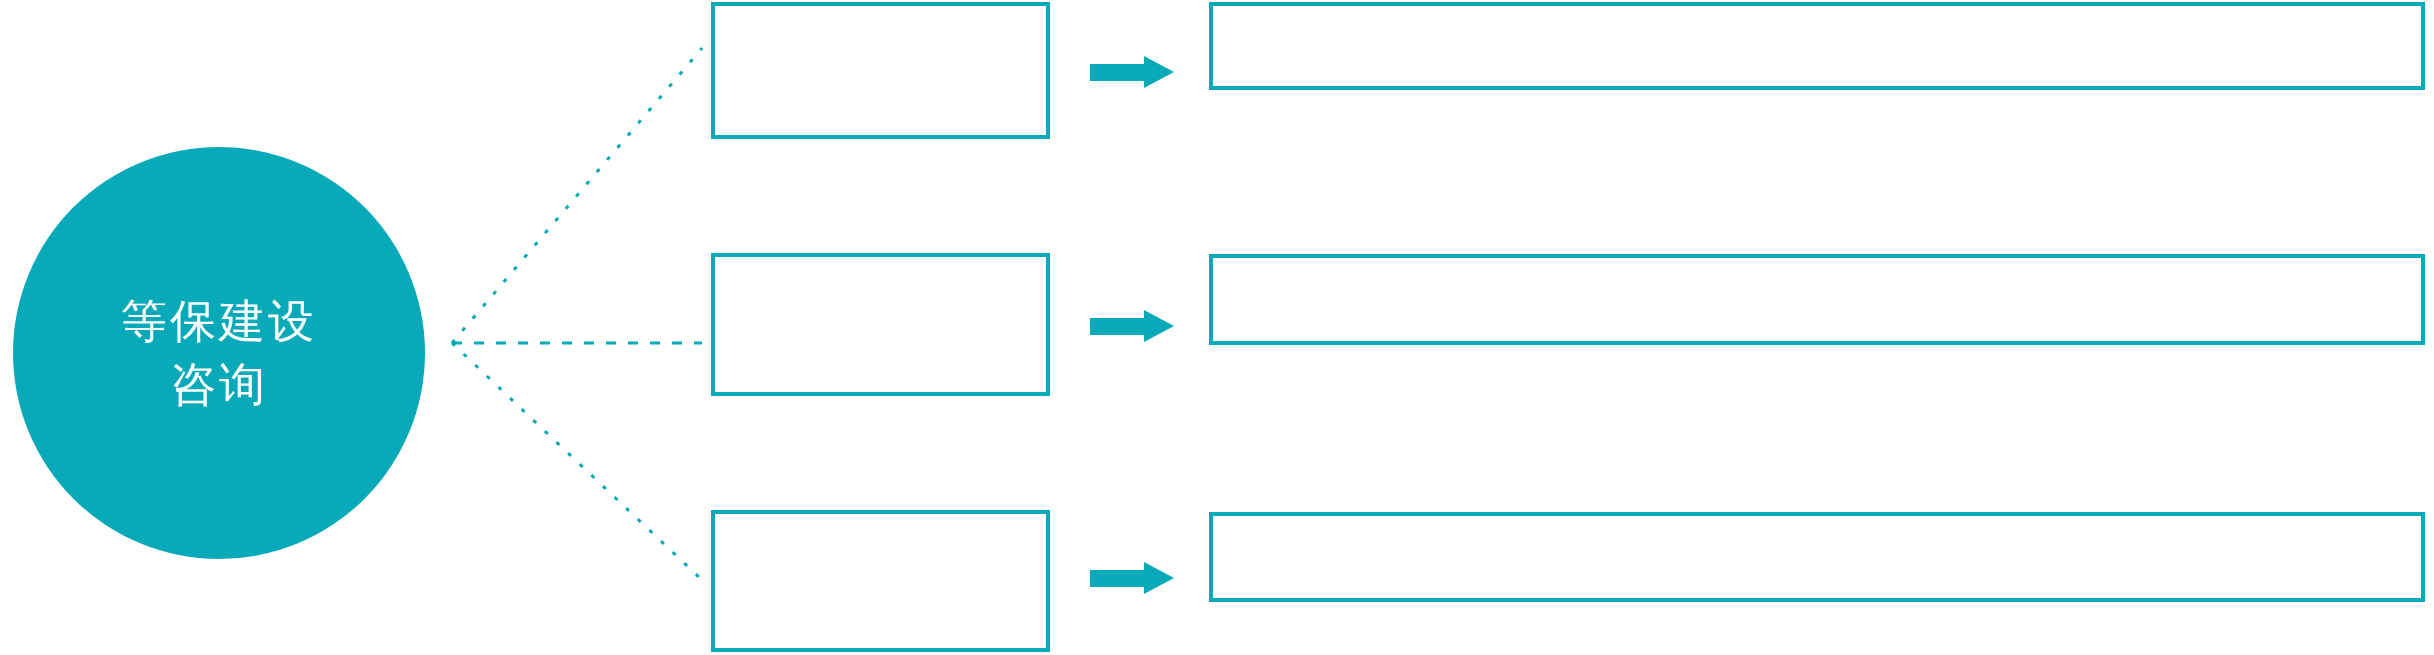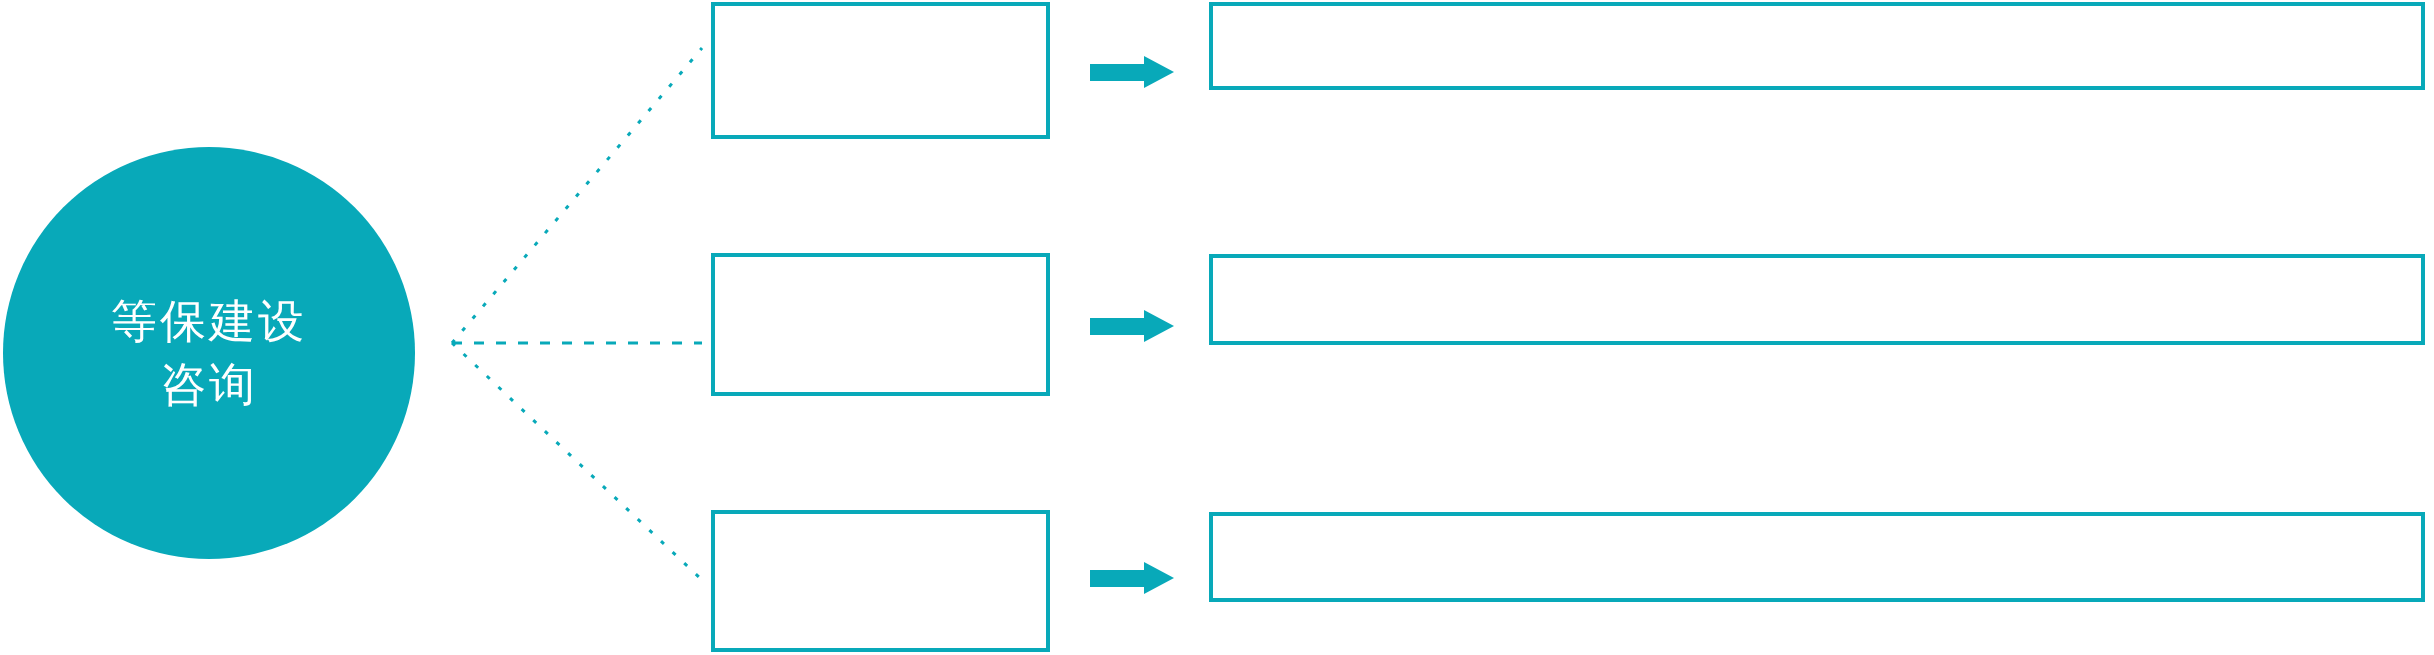--- a/index.html
+++ b/index.html
@@ -15,21 +15,21 @@
     position: relative;
     width: 2434px;
     height: 655px;
     background: #ffffff;
     overflow: hidden;
   }
 
   
   #hub-circle {
     position: absolute;
-    left: 3px;
+    left: 13px;
     top: 147px;
     width: 412px;
     height: 412px;
     border-radius: 50%;
     background: #08a9b9;
     display: flex;
     flex-direction: column;
     align-items: center;
     justify-content: center;
     box-sizing: border-box;

